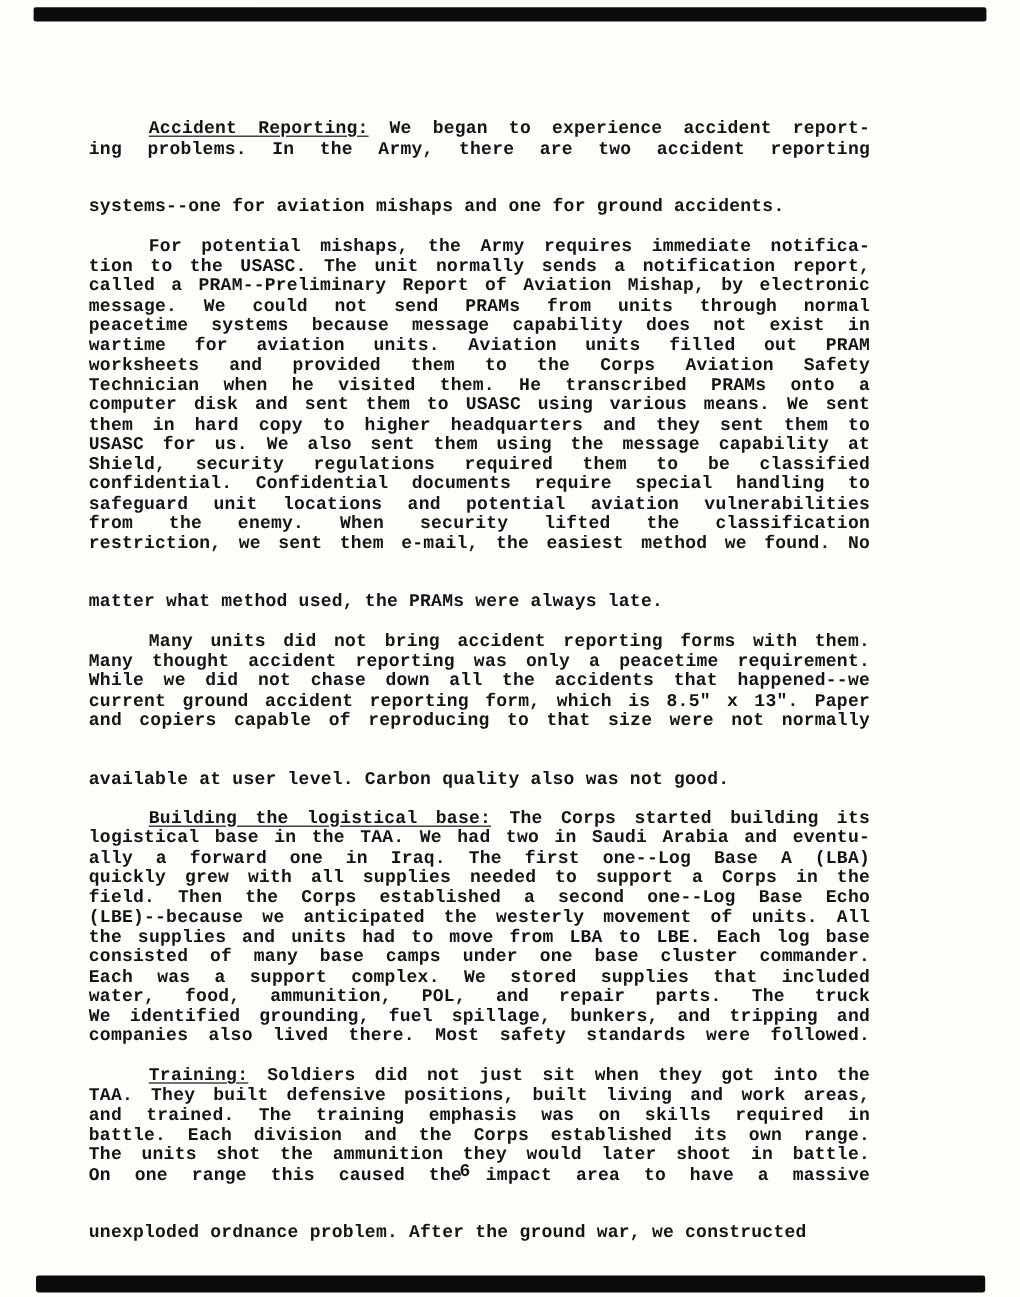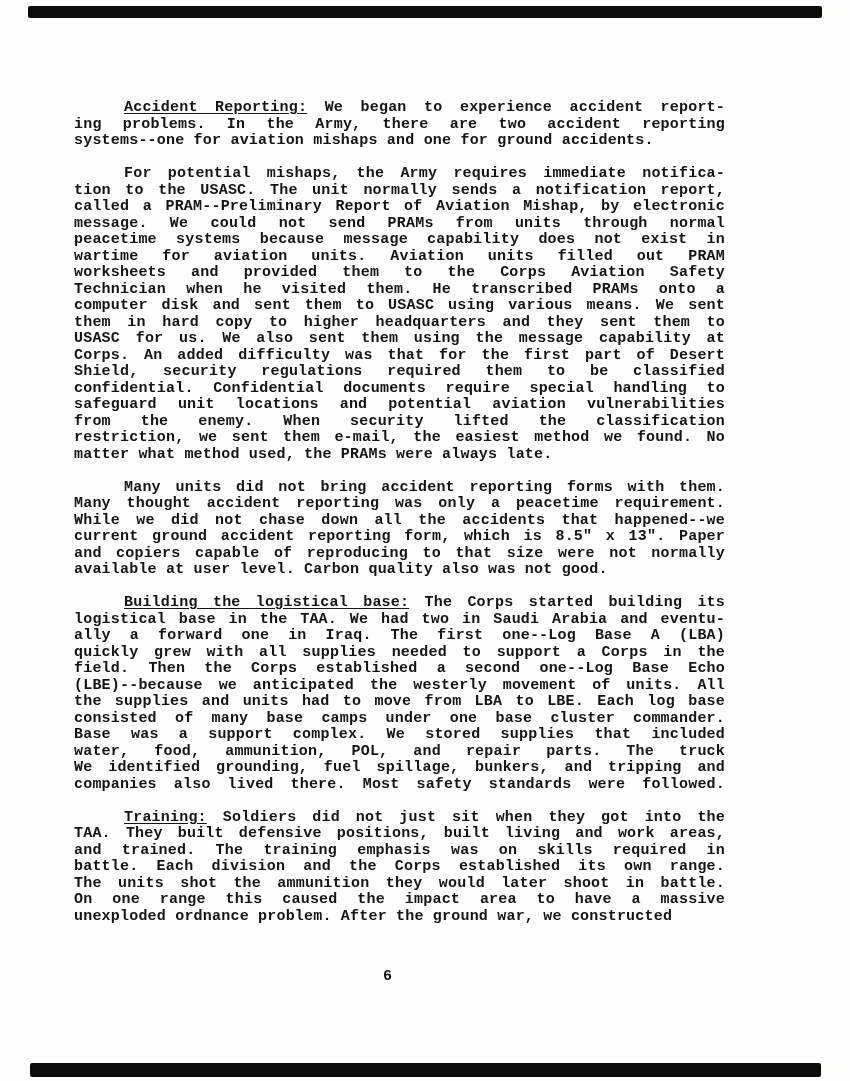--- a/index.html
+++ b/index.html
@@ -31,21 +31,21 @@
     line-height: 16.5px;
     letter-spacing: 0.2px;
   }
   .para { margin: 0 0 16.5px 0; }
   .line {
     text-align: justify;
     text-align-last: justify;
     white-space: normal;
   }
   .line.first { text-indent: 50px; }
-  .line.plast { text-align-last: left; }
+  .line.plast { text-align-last: left; margin-top: 32px; }
   .heading {
     text-decoration: underline;
     text-underline-offset: 2px;
   }
   .page-number {
     position: absolute;
     left: 62px;
     top: 968px;
     width: 651px;
     text-align: center;
@@ -69,21 +69,20 @@
       <div class="line">tion to the USASC.  The unit normally sends a notification report,</div>
       <div class="line">called a PRAM--Preliminary Report of Aviation Mishap, by electronic</div>
       <div class="line">message.  We could not send PRAMs from units through normal</div>
       <div class="line">peacetime systems because message capability does not exist in</div>
       <div class="line">wartime for aviation units.  Aviation units filled out PRAM</div>
       <div class="line">worksheets and provided them to the Corps Aviation Safety</div>
       <div class="line">Technician when he visited them.  He transcribed PRAMs onto a</div>
       <div class="line">computer disk and sent them to USASC using various means.  We sent</div>
       <div class="line">them in hard copy to higher headquarters and they sent them to</div>
       <div class="line">USASC for us.  We also sent them using the message capability at</div>
-      <div class="line">Corps.  An added difficulty was that for the first part of Desert</div>
       <div class="line">Shield, security regulations required them to be classified</div>
       <div class="line">confidential.  Confidential documents require special handling to</div>
       <div class="line">safeguard unit locations and potential aviation vulnerabilities</div>
       <div class="line">from the enemy.  When security lifted the classification</div>
       <div class="line">restriction, we sent them e-mail, the easiest method we found.  No</div>
       <div class="line plast">matter what method used, the PRAMs were always late.</div>
     </div>
     <div class="para">
       <div class="line first">Many units did not bring accident reporting forms with them.</div>
       <div class="line">Many thought accident reporting was only a peacetime requirement.</div>
@@ -94,21 +93,21 @@
     </div>
     <div class="para">
       <div class="line first"><span class="heading">Building the logistical base:</span> The Corps started building its</div>
       <div class="line">logistical base in the TAA.  We had two in Saudi Arabia and eventu-</div>
       <div class="line">ally a forward one in Iraq.  The first one--Log Base A (LBA)</div>
       <div class="line">quickly grew with all supplies needed to support a Corps in the</div>
       <div class="line">field.  Then the Corps established a second one--Log Base Echo</div>
       <div class="line">(LBE)--because we anticipated the westerly movement of units.  All</div>
       <div class="line">the supplies and units had to move from LBA to LBE.  Each log base</div>
       <div class="line">consisted of many base camps under one base cluster commander.</div>
-      <div class="line">Base was a support complex.  We stored supplies that included</div>
+      <div class="line">Each was a support complex.  We stored supplies that included</div>
       <div class="line">water, food, ammunition, POL, and repair parts.  The truck</div>
       <div class="line">We identified grounding, fuel spillage, bunkers, and tripping and</div>
       <div class="line">companies also lived there.  Most safety standards were followed.</div>
     </div>
     <div class="para">
       <div class="line first"><span class="heading">Training:</span> Soldiers did not just sit when they got into the</div>
       <div class="line">TAA.  They built defensive positions, built living and work areas,</div>
       <div class="line">and trained.  The training emphasis was on skills required in</div>
       <div class="line">battle.  Each division and the Corps established its own range.</div>
       <div class="line">The units shot the ammunition they would later shoot in battle.</div>

